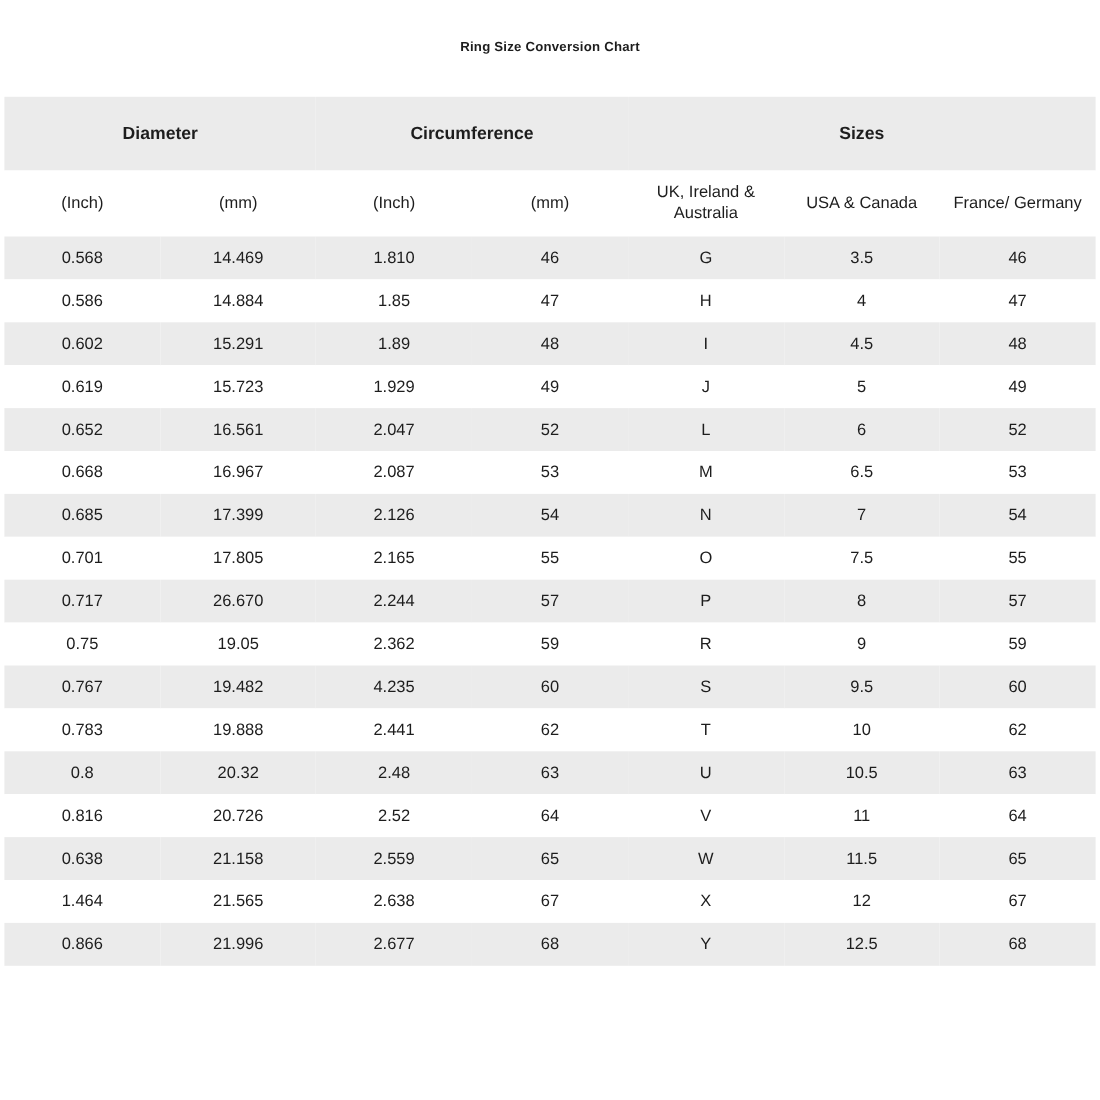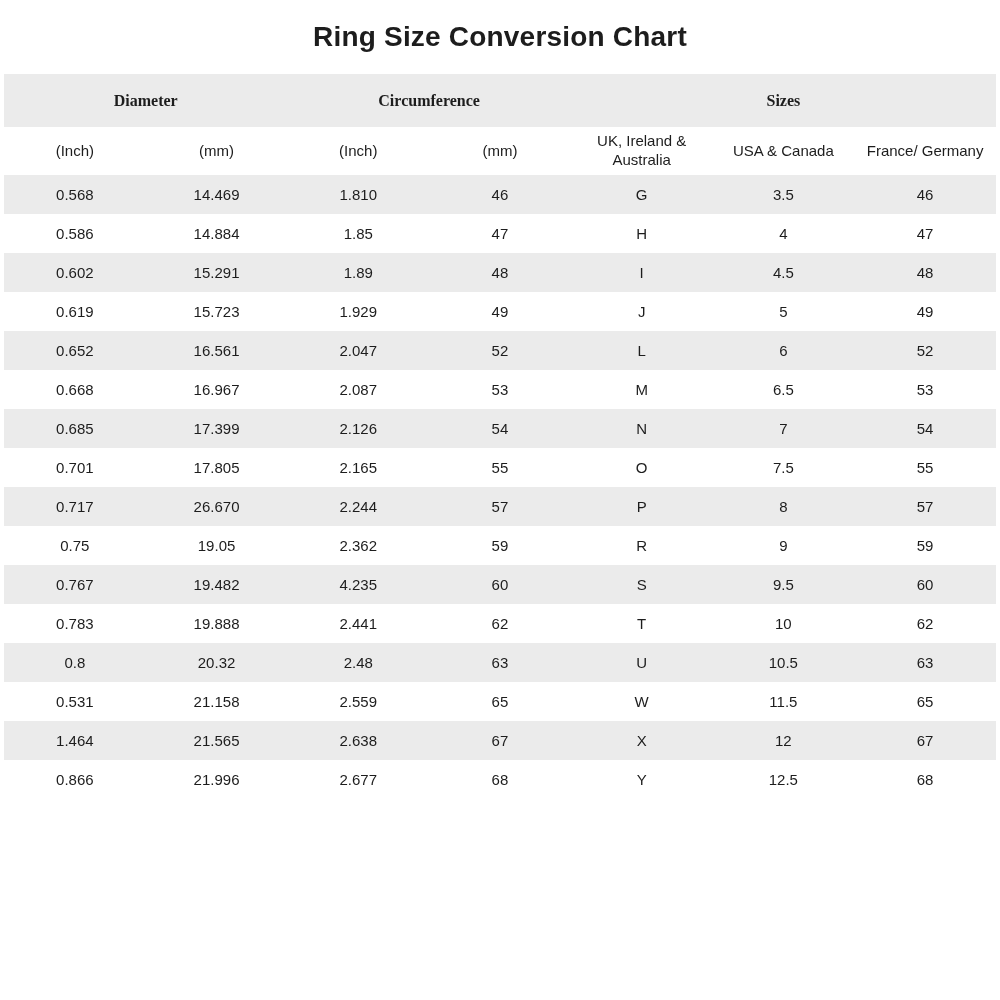--- a/index.html
+++ b/index.html
@@ -11,54 +11,53 @@
   html,body{
     margin:0; padding:0;
     width:1000px; height:1000px;
     background:var(--bg);
     font-family:"Liberation Sans", sans-serif;
     color:var(--text);
     overflow:hidden;
   }
   .title{
     margin:0;
-    height:74px;
-    padding-top:21px;
+    height:88px;
+    padding-top:35px;
     text-align:center;
-    font-size:28px;
+    font-size:12px;
     font-weight:bold;
     letter-spacing:0.2px;
   }
   table{
     width:992px;
     margin:0 4px;
     border-collapse:collapse;
     table-layout:fixed;
   }
   col{ width:14.2857%; }
   th,td{
     text-align:center;
     vertical-align:middle;
     padding:0 4px;
     font-weight:normal;
     font-size:15px;
     color:var(--text);
   }
   tr.group-row{
     background:var(--stripe);
-    height:53px;
-    font-family:Liberation Serif, serif;
+    height:67px;
   }
   tr.group-row th{
     font-weight:bold;
     font-size:16px;
   }
   tr.sub-row{
     background:var(--bg);
-    height:48px;
+    height:60px;
     margin-top:37px;
   }
   tr.sub-row th{
     font-size:15px;
     line-height:1.25;
   }
   tbody tr{
     height:39px;
     border-radius:12px;
   }
@@ -214,21 +213,30 @@
         <tr>
           <td>0.8</td>
           <td>20.32</td>
           <td>2.48</td>
           <td>63</td>
           <td>U</td>
           <td>10.5</td>
           <td>63</td>
         </tr>
         <tr>
-          <td>0.531</td>
+          <td>0.816</td>
+          <td>20.726</td>
+          <td>2.52</td>
+          <td>64</td>
+          <td>V</td>
+          <td>11</td>
+          <td>64</td>
+        </tr>
+        <tr>
+          <td>0.638</td>
           <td>21.158</td>
           <td>2.559</td>
           <td>65</td>
           <td>W</td>
           <td>11.5</td>
           <td>65</td>
         </tr>
         <tr>
           <td>1.464</td>
           <td>21.565</td>

